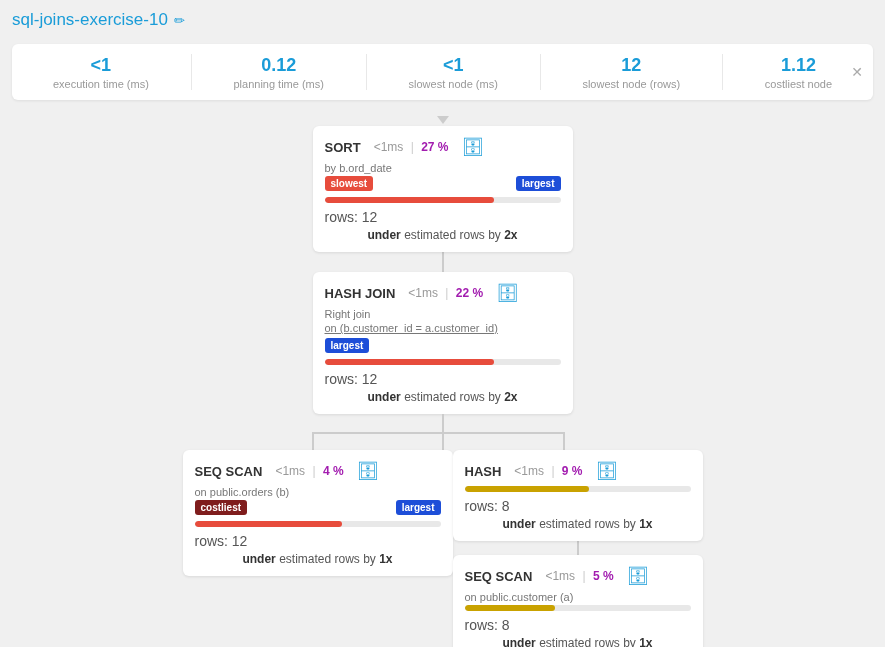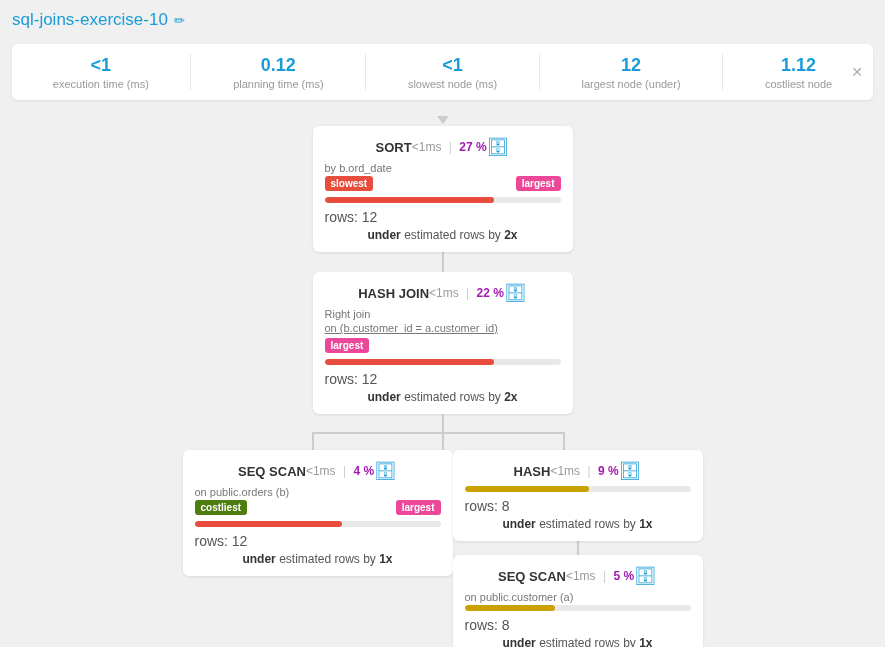--- a/index.html
+++ b/index.html
@@ -78,23 +78,24 @@
     
     .node-card {
       background: #fff;
       border-radius: 6px;
       padding: 10px 12px;
       box-shadow: 0 1px 3px rgba(0,0,0,0.10);
       position: relative;
     }
     .node-header {
       display: flex;
-      justify-content: center;
+      justify-content: flex-start;
       align-items: center;
       margin-bottom: 4px;
+      gap: 13px;
     }
     .node-title {
       font-weight: 700;
       font-size: 13px;
       color: #333;
     }
     .node-timing {
       font-size: 12px;
       color: #999;
     }
@@ -129,22 +130,22 @@
       justify-content: space-between;
     }
     .badge {
       padding: 2px 6px;
       border-radius: 3px;
       font-size: 10px;
       font-weight: 700;
       color: #fff;
     }
     .badge-slowest { background: #e74c3c; }
-    .badge-largest { background: #ec4899; }
-    .badge-costliest { background: #4d7c0f; }
+    .badge-largest { background: #1d4ed8; }
+    .badge-costliest { background: #7f1d1d; }
     .progress-bar-container {
       background: #e8e8e8;
       border-radius: 3px;
       height: 6px;
       margin-bottom: 6px;
       overflow: hidden;
     }
     .progress-bar-fill {
       height: 100%;
       border-radius: 3px;
@@ -243,21 +244,21 @@
       <div class="stat-label">planning time (ms)</div>
     </div>
     <div class="stat-divider"></div>
     <div class="stat-item">
       <span class="stat-value">&lt;1</span>
       <div class="stat-label">slowest node (ms)</div>
     </div>
     <div class="stat-divider"></div>
     <div class="stat-item">
       <span class="stat-value">12</span>
-      <div class="stat-label">largest node (under)</div>
+      <div class="stat-label">slowest node (rows)</div>
     </div>
     <div class="stat-divider"></div>
     <div class="stat-item">
       <span class="stat-value">1.12</span>
       <div class="stat-label">costliest node</div>
     </div>
     <button class="close-btn">✕</button>
   </div>
 
   <div style="display:flex;justify-content:center;margin-bottom:2px;">

